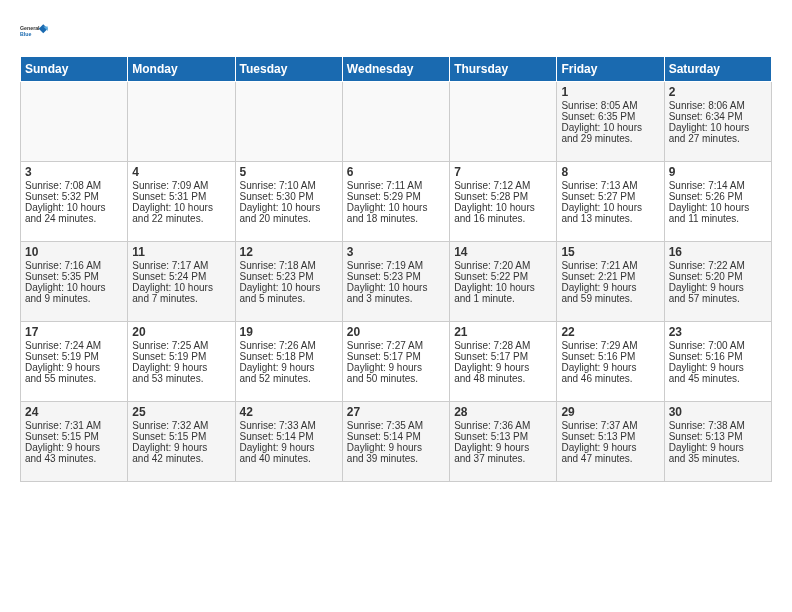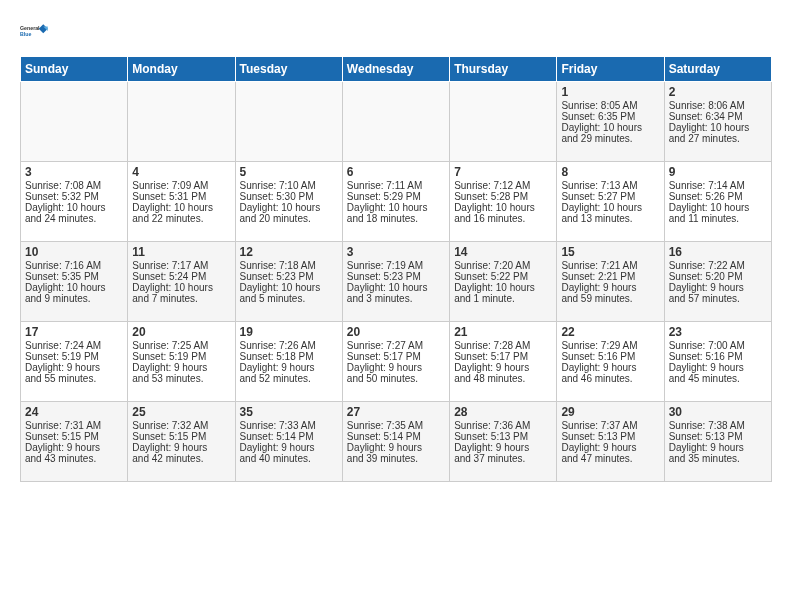--- a/index.html
+++ b/index.html
@@ -294,21 +294,21 @@
             <div>and 43 minutes.</div>
           </td>
           <td>
             <span class="day-num">25</span>
             <div>Sunrise: 7:32 AM</div>
             <div>Sunset: 5:15 PM</div>
             <div>Daylight: 9 hours</div>
             <div>and 42 minutes.</div>
           </td>
           <td>
-            <span class="day-num">35</span>
+            <span class="day-num">42</span>
             <div>Sunrise: 7:33 AM</div>
             <div>Sunset: 5:14 PM</div>
             <div>Daylight: 9 hours</div>
             <div>and 40 minutes.</div>
           </td>
           <td>
             <span class="day-num">27</span>
             <div>Sunrise: 7:35 AM</div>
             <div>Sunset: 5:14 PM</div>
             <div>Daylight: 9 hours</div>

